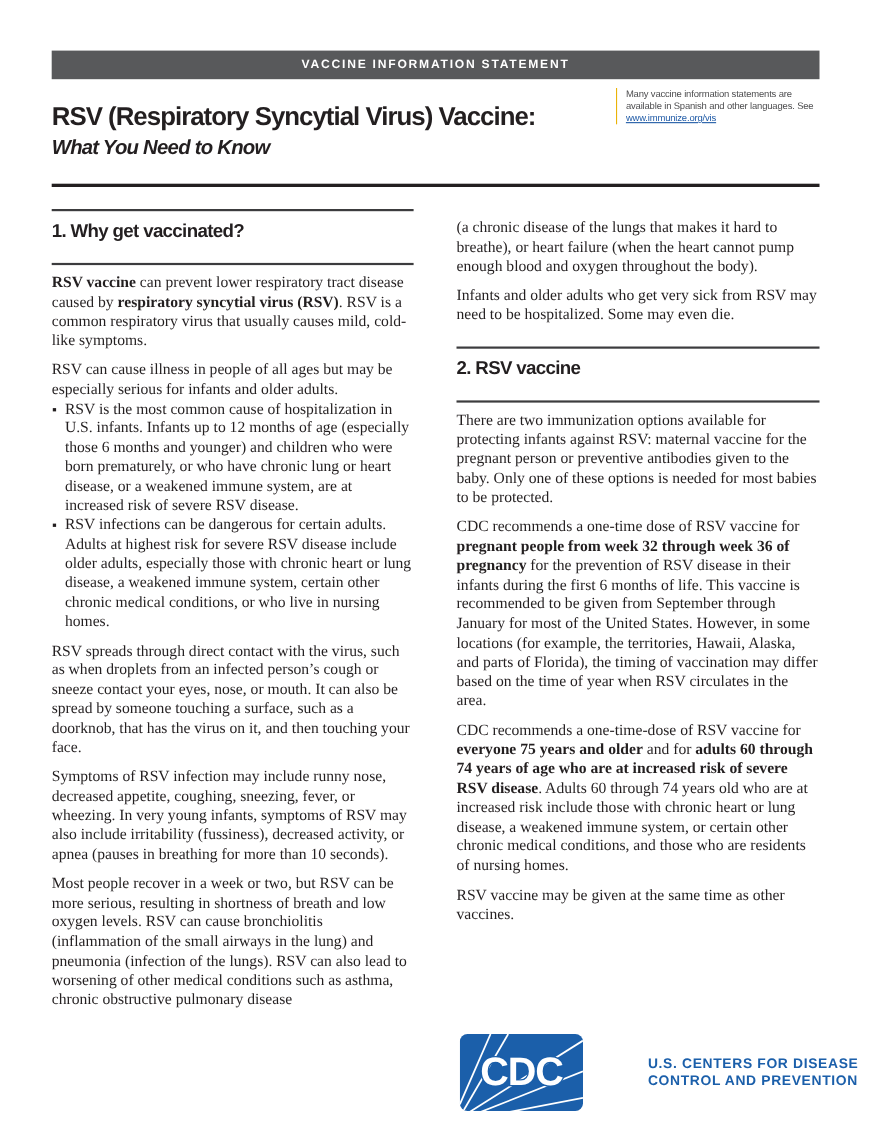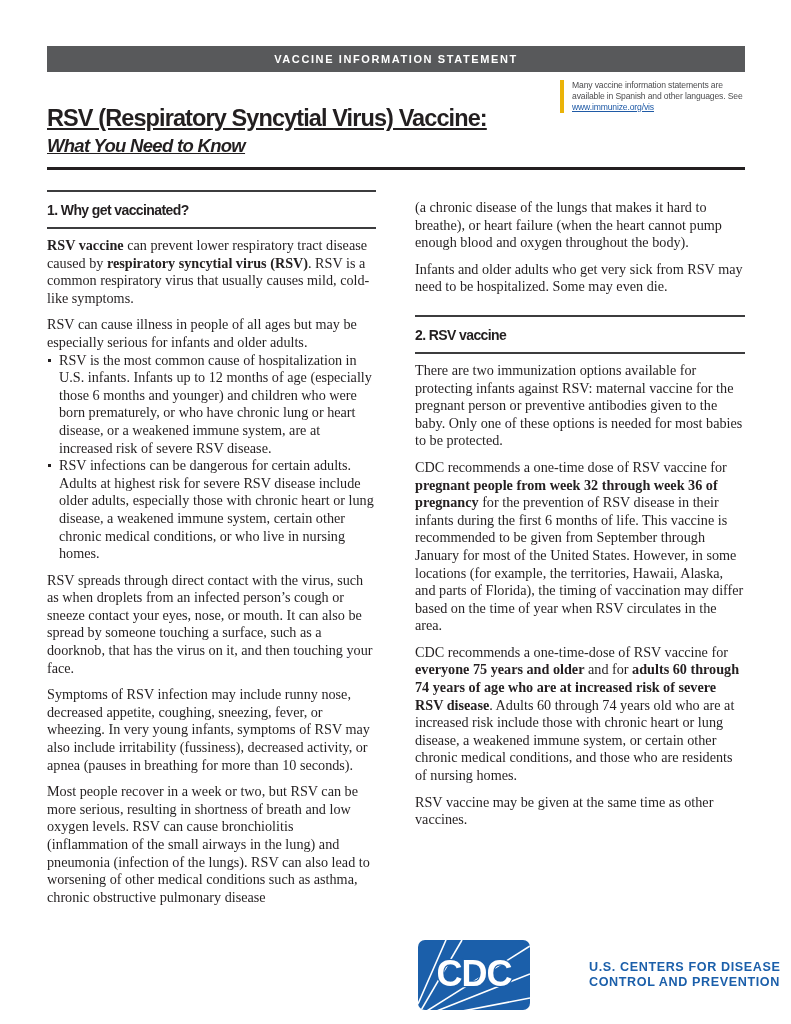--- a/index.html
+++ b/index.html
@@ -7,53 +7,53 @@
     body { position: relative; font-family: "Liberation Serif", "DejaVu Serif", serif; color: #231f20; }
 
     .vis-bar {
       position: absolute; left: 47px; top: 46px; width: 698px; height: 26px;
       background: #58595b; color: #ffffff;
       font-family: "Liberation Sans", "DejaVu Sans", sans-serif;
       font-weight: bold; font-size: 11px; letter-spacing: 1.6px;
       display: flex; align-items: center; justify-content: center;
     }
 
-    .title-block { position: absolute; left: 47px; top: 104px; width: 510px; text-decoration: underline; }
+    .title-block { position: absolute; left: 47px; top: 92px; width: 510px; }
     .title-main {
       font-family: "Liberation Sans", "DejaVu Sans", sans-serif;
       font-weight: bold; font-size: 23.5px; letter-spacing: -0.9px; line-height: 28px; color: #231f20;
       white-space: nowrap;
     }
     .title-sub {
       font-family: "Liberation Sans", "DejaVu Sans", sans-serif;
       font-weight: bold; font-style: italic; font-size: 18.5px; letter-spacing: -0.7px; line-height: 24px; color: #231f20;
       margin-top: 2px; white-space: nowrap;
     }
 
     .lang-note {
       position: absolute; left: 560px; top: 80px; width: 188px;
-      border-left: 4px solid #eab308; padding-left: 8px;
+      border-left: 1px solid #eab308; padding-left: 8px;
       font-family: "Liberation Sans", "DejaVu Sans", sans-serif; font-size: 8.6px; line-height: 11px; color: #4d4d4f;
       letter-spacing: -0.15px;
     }
     .lang-note p { margin-bottom: 6px; }
     .lang-note p:last-child { margin-bottom: 0; }
     .lang-note a { color: #1f5aa6; text-decoration: underline; }
 
     .header-rule { position: absolute; left: 47px; top: 167px; width: 698px; height: 3px; background: #231f20; }
 
     .col { position: absolute; font-size: 14.2px; line-height: 17.6px; color: #231f20; }
     .col-left { left: 47px; top: 190px; width: 329px; }
     .col-right { left: 415px; top: 199px; width: 330px; }
 
     .section-head {
       border-top: 2px solid #3c3c3e; border-bottom: 2px solid #3c3c3e;
       font-family: "Liberation Sans", "DejaVu Sans", sans-serif; font-weight: bold;
-      font-size: 14px; letter-spacing: -0.6px; line-height: 22px;
-      padding: 7px 0 6px 0; margin-bottom: 8px; color: #231f20;
+      font-size: 17px; letter-spacing: -0.6px; line-height: 22px;
+      padding: 7px 0 18px 0; margin-bottom: 8px; color: #231f20;
     }
     .col p { margin-bottom: 9px; }
     .col b { font-weight: bold; }
     ul.bullets { list-style: none; margin-bottom: 9px; margin-top: -9px; }
     ul.bullets li { position: relative; padding-left: 12px; }
     ul.bullets li::before {
       content: ""; position: absolute; left: 1px; top: 7px; width: 3px; height: 3px; background: #231f20;
     }
     .spacer-right { height: 10px; }
 

